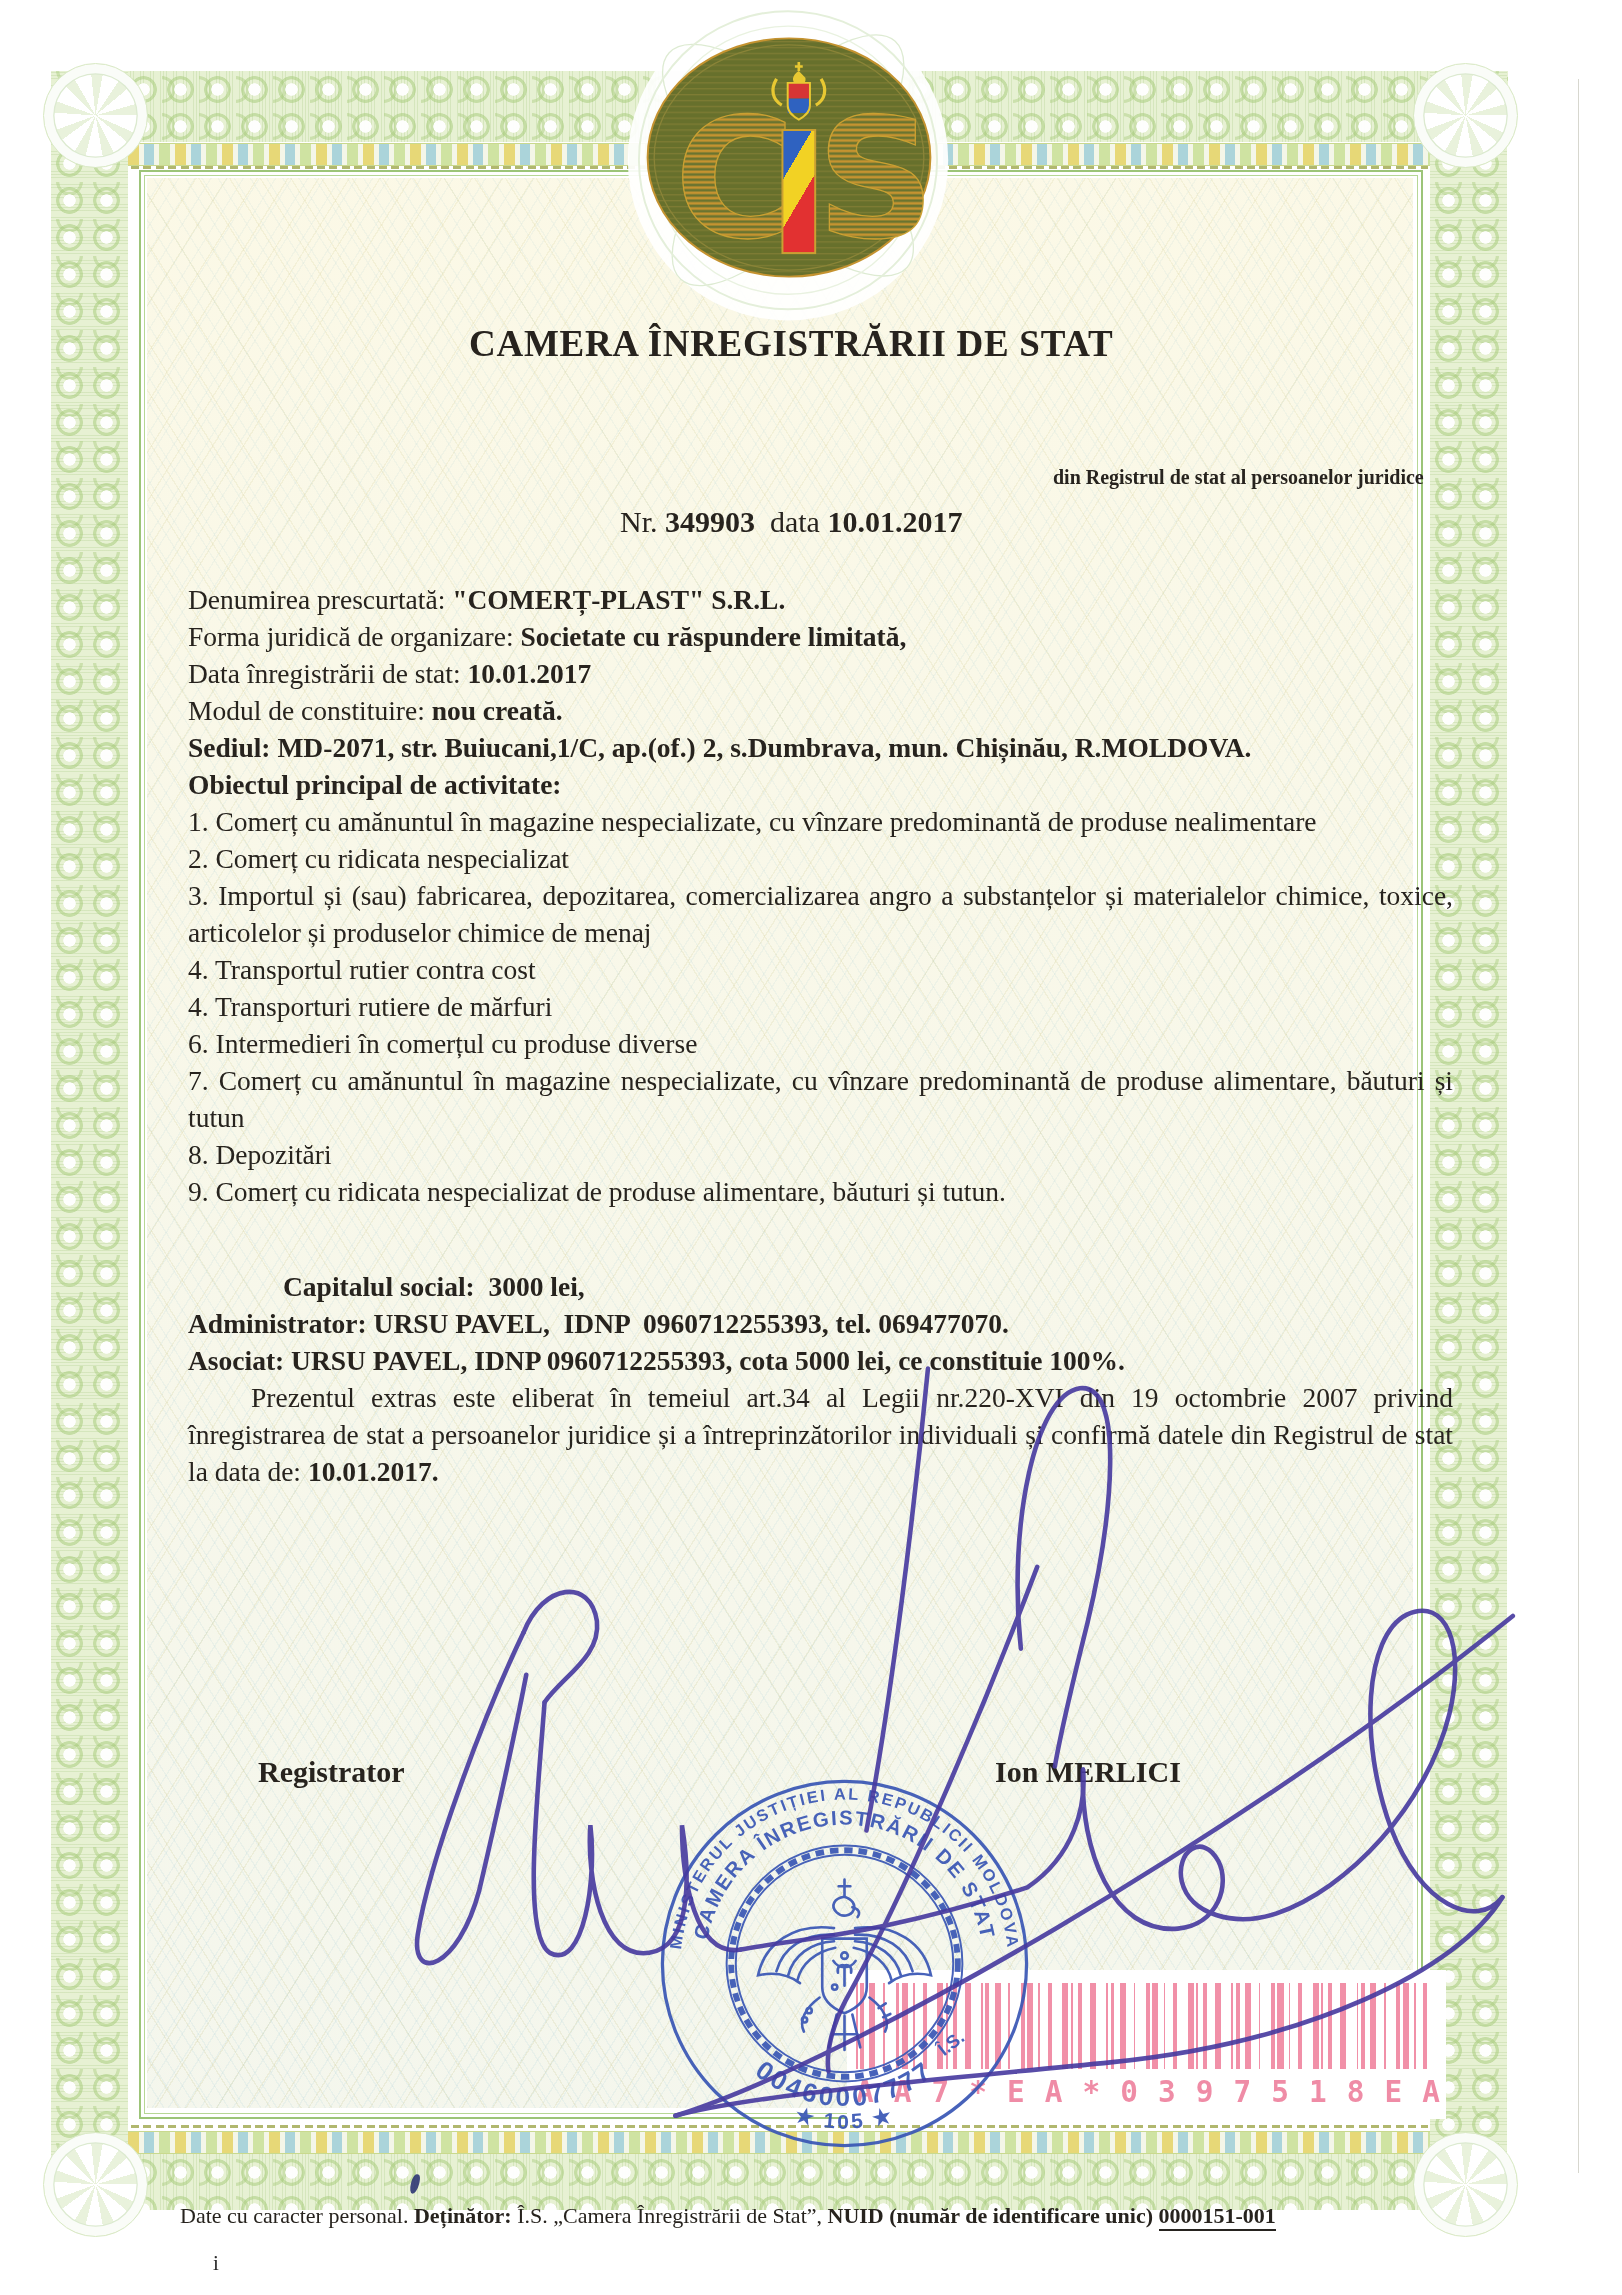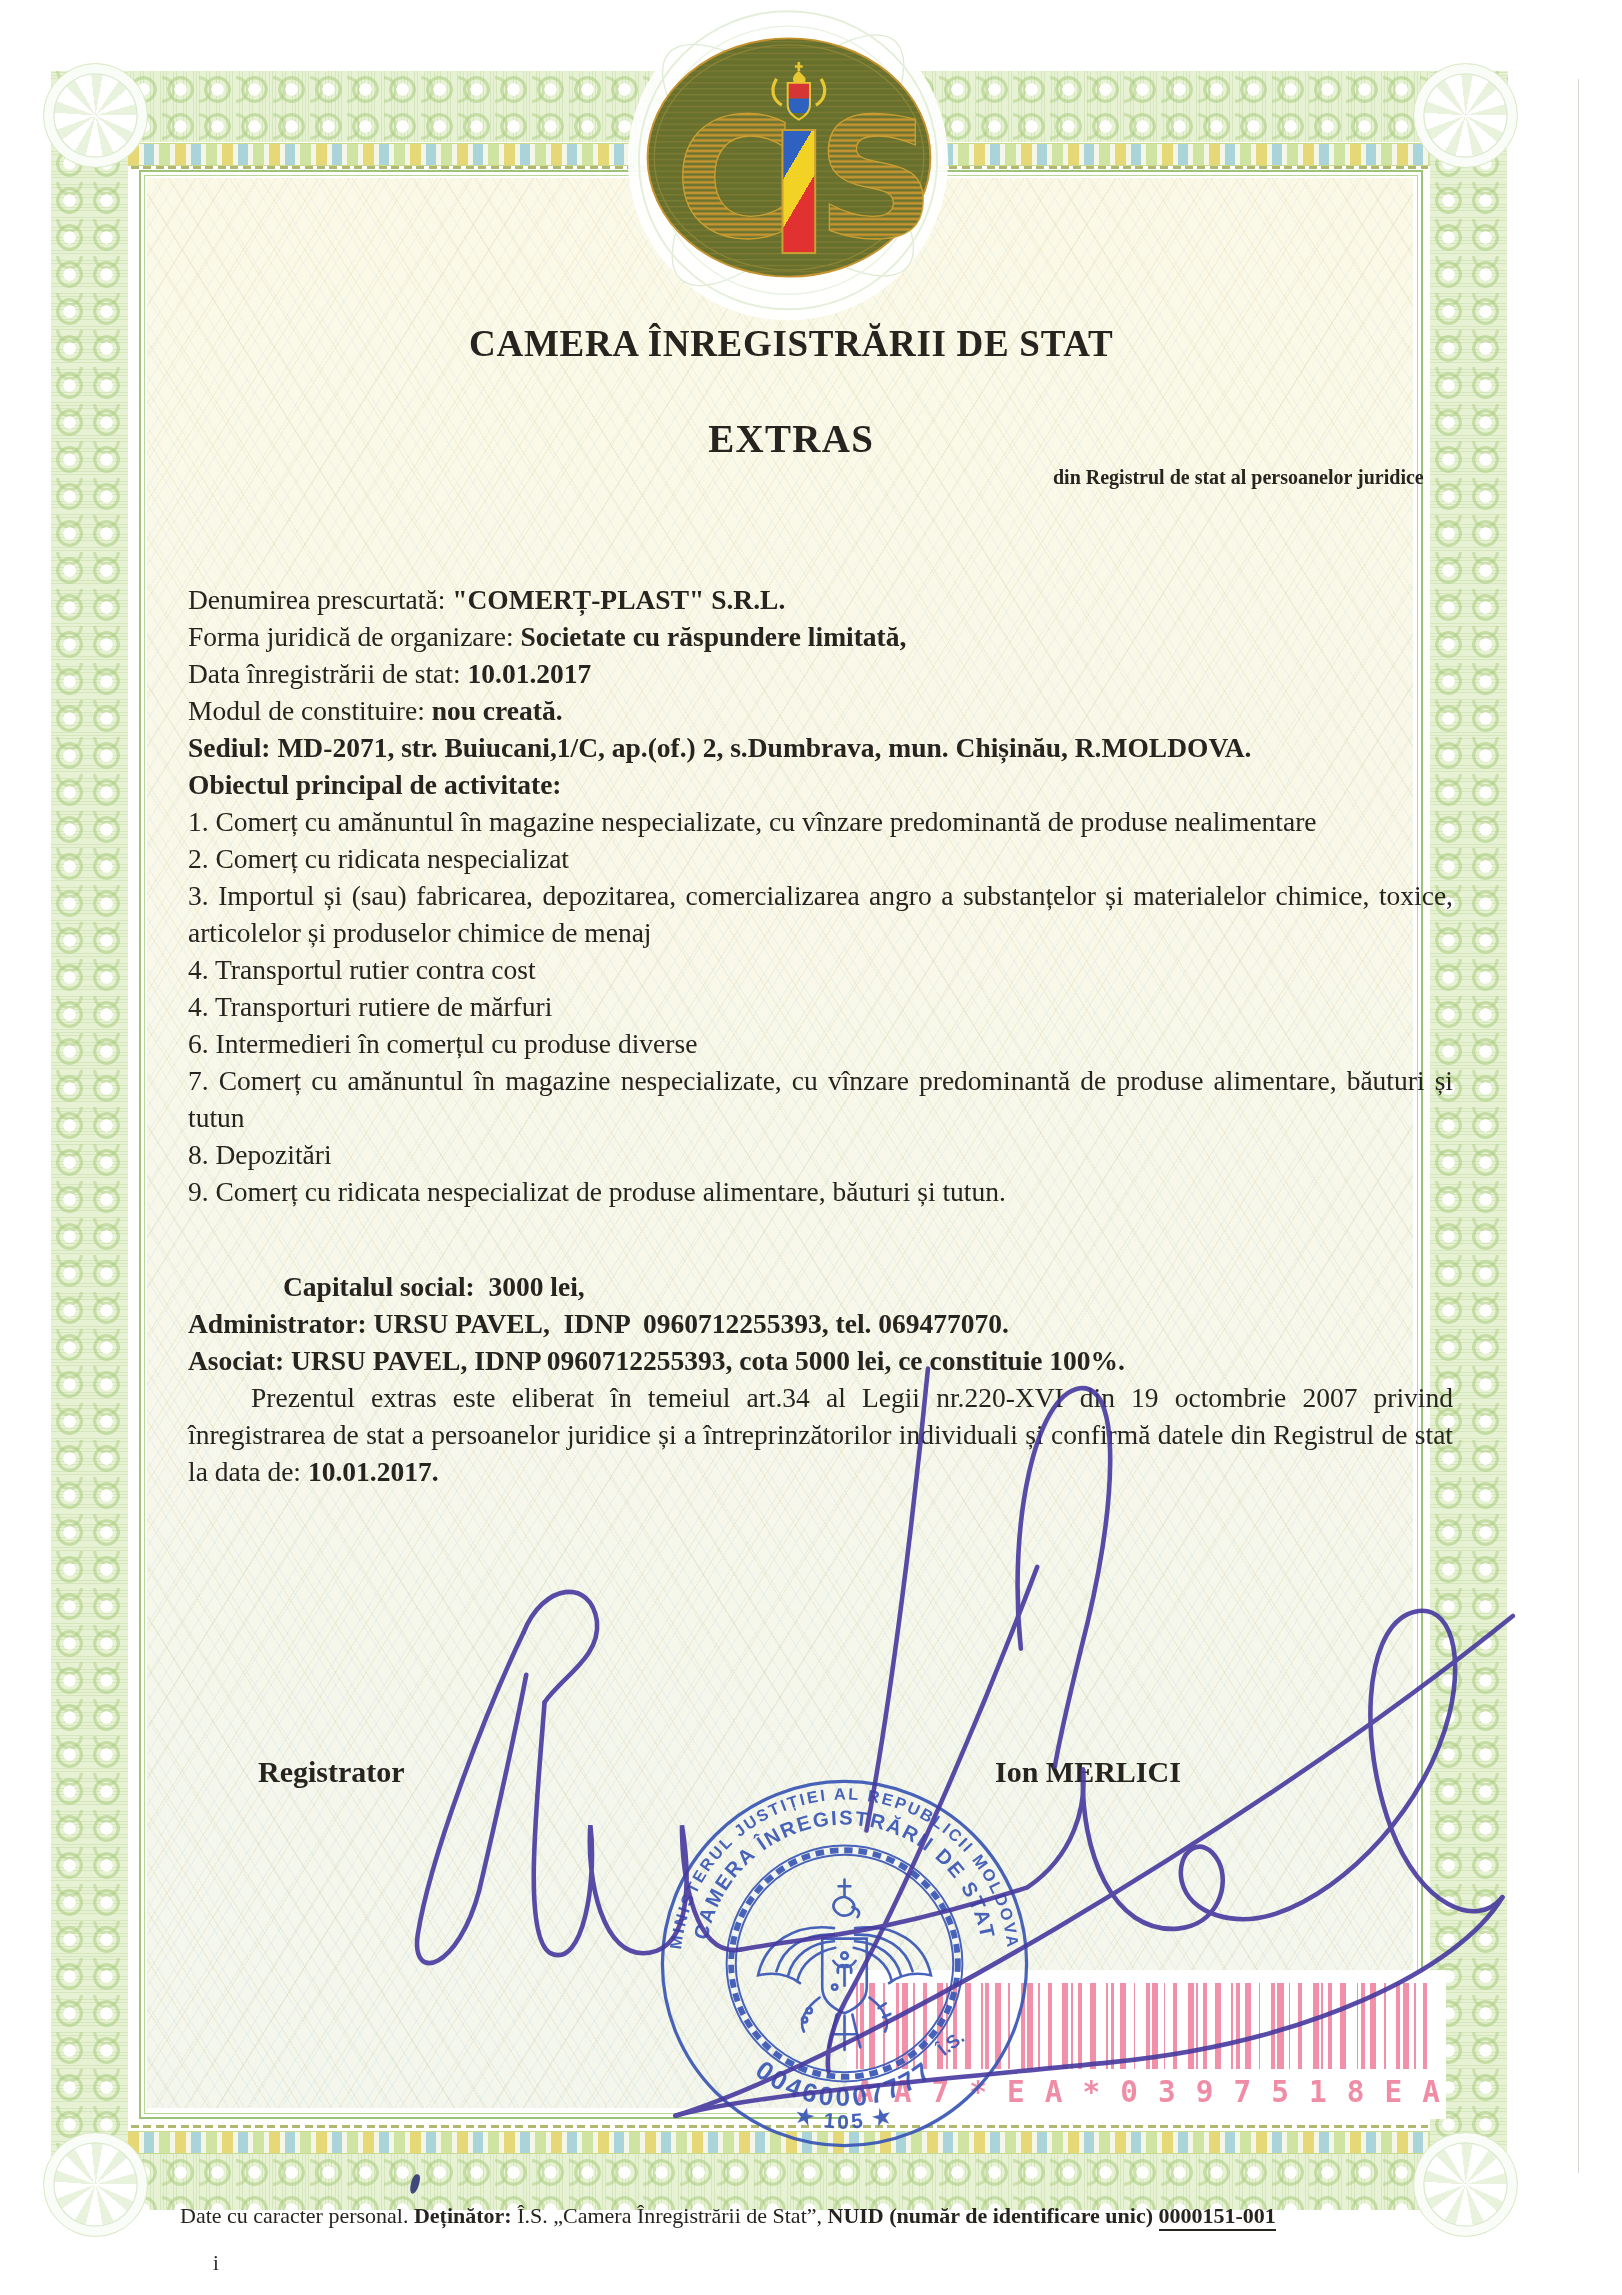--- a/index.html
+++ b/index.html
@@ -176,22 +176,27 @@
       <path d="M0,-44 v14 M-6,-37 h12" stroke="#e8c832" stroke-width="4" fill="none"></path>
       <path d="M-34,-18 C-44,-2 -40,14 -26,22 M34,-18 C44,-2 40,14 26,22" stroke="#e8c832" stroke-width="5" fill="none"></path>
       <path d="M0,-30 C-10,-24 -12,-14 -4,-10 C4,-6 12,-12 10,-20 Z" fill="#e8c832"></path>
       <rect x="-17" y="-12" width="34" height="24" fill="#d63535"></rect>
       <rect x="-17" y="12" width="34" height="22" fill="#2f62c0"></rect>
       <path d="M-17,-12 h34 v34 c0,12 -10,18 -17,22 c-7,-4 -17,-10 -17,-22 Z" fill="none" stroke="#e8c832" stroke-width="3"></path>
     </g>
   </svg>
 
   <div class="title-block t-org">CAMERA ÎNREGISTRĂRII DE STAT</div>
-  <div class="title-block t-extras">EXTRAS</div>
   <div class="title-block t-sub">din Registrul de stat al persoanelor juridice</div>
+  <div class="title-block t-nr">
+    <span>Nr.</span>
+    <span class="b">349903</span>&nbsp;
+    <span>data</span>
+    <span class="b">10.01.2017</span>
+  </div>
 
   <div class="content">
     <div id="fields">
         <p><span>Denumirea prescurtată: </span><span class="b">"COMERȚ-PLAST" S.R.L.</span></p>
         <p><span>Forma juridică de organizare: </span><span class="b">Societate cu răspundere limitată,</span></p>
         <p><span>Data înregistrării de stat: </span><span class="b">10.01.2017</span></p>
         <p><span>Modul de constituire: </span><span class="b">nou creată.</span></p>
         <p><span class="b">Sediul: </span><span class="b">MD-2071, str. Buiucani,1/C, ap.(of.) 2, s.Dumbrava, mun. Chișinău, R.MOLDOVA.</span></p>
       </div>
     <p class="b">Obiectul principal de activitate:</p>

